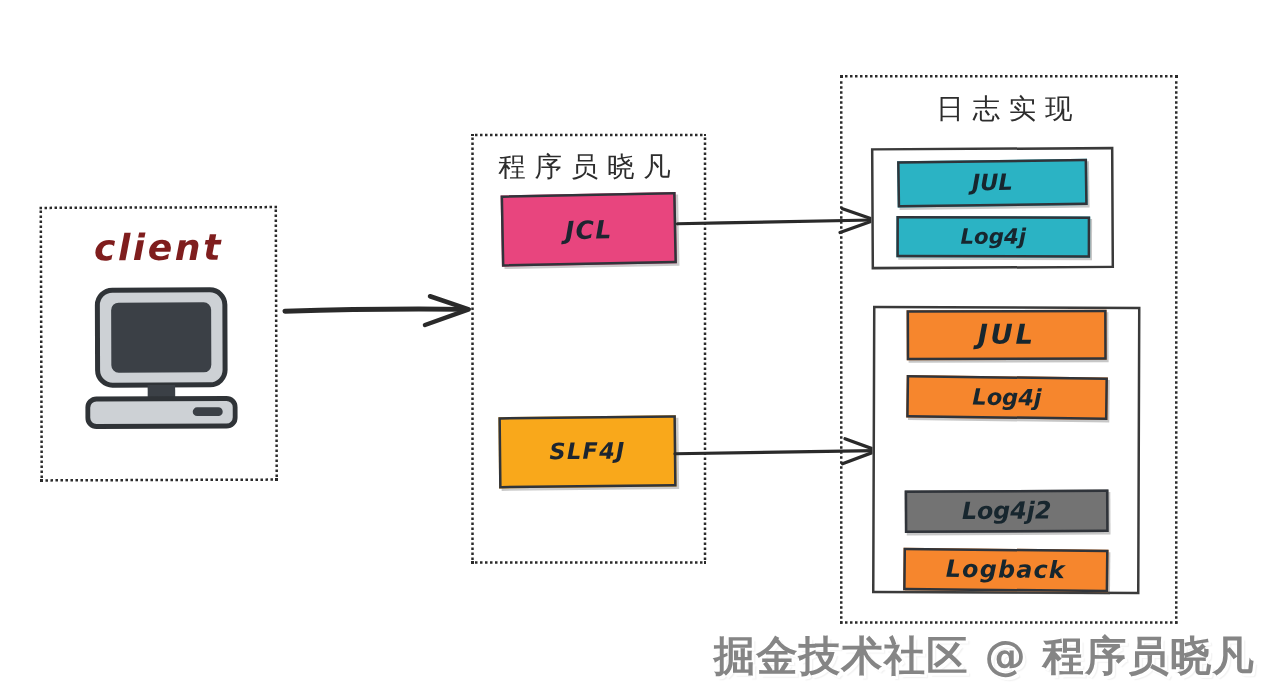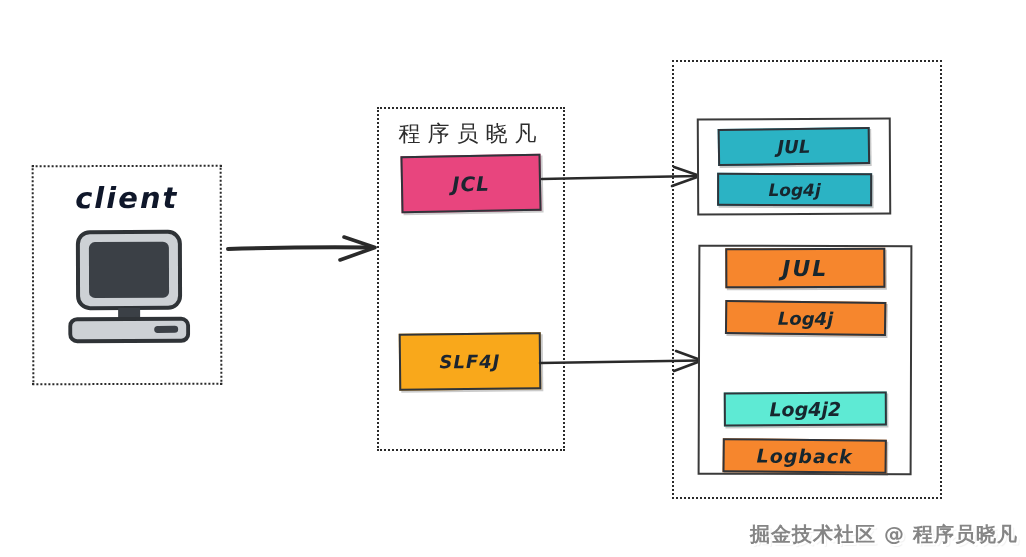--- a/index.html
+++ b/index.html
@@ -7,21 +7,21 @@
     position:relative;width:1026px;height:557px;background:#ffffff;overflow:hidden;
     font-family:"DejaVu Sans",sans-serif;color:#2b2b2b;
   }
   .dotted{
     position:absolute;border:2px dotted #2a2a2a;background:transparent;
   }
   
   .client-box{left:32px;top:165px;width:186px;height:216px;transform:rotate(-0.2deg);}
   .client-title{
     position:absolute;top:14px;left:0;width:100%;text-align:center;
-    font-size:29px;font-weight:bold;font-style:italic;letter-spacing:2px;color:#0f172a;
+    font-size:29px;font-weight:bold;font-style:italic;letter-spacing:2px;color:#7f1d1d;
   }
   .computer{position:absolute;left:34px;top:62px;width:122px;height:118px;}
   
   .facade-box{left:377px;top:107px;width:184px;height:340px;}
   .group-title{
     position:absolute;top:10px;left:0;width:100%;text-align:center;
     font-size:22px;letter-spacing:7px;color:#2d2d2d;font-weight:500;
   }
   .bar{
     position:absolute;border:2.5px solid #30343a;display:flex;align-items:center;justify-content:center;
@@ -50,22 +50,22 @@
   .org-3{width:159px;height:30px;font-size:19px;transform:rotate(-0.5deg);}
   .org-4{width:160px;height:30px;font-size:19px;transform:rotate(0.4deg);letter-spacing:1px;}
   
   .arrow{position:absolute;overflow:visible;}
   .arrow path, .arrow polyline{stroke:#2a2a2a;fill:none;stroke-linecap:round;stroke-linejoin:round;}
   .arrow-1{left:226px;top:234px;}
   .arrow-2{left:540px;top:164px;}
   .arrow-3{left:538px;top:346px;}
   
   .watermark{
-    position:absolute;right:8px;bottom:9px;
-    font-size:20px;font-weight:bold;color:#858585;
+    position:absolute;right:22px;bottom:9px;
+    font-size:33px;font-weight:bold;color:#858585;
     text-shadow:2px 2px 0 #ffffff,3px 3px 1px #f2f2f2;
     letter-spacing:1px;
   }
 </style>
 </head>
 <body>
 
 <div class="canvas">
 
   <div class="dotted client-box">
@@ -98,38 +98,39 @@
     <path d="M2,15 C55,14 110,12.5 158,12" stroke-width="2.6"></path>
     <polyline points="134,3 160,12 132,22" stroke-width="2.6"></polyline>
   </svg>
 
   <svg class="arrow arrow-3" width="168" height="30" viewBox="0 0 168 30">
     <path d="M2,17 C60,16 115,15 162,14.5" stroke-width="2.6"></path>
     <polyline points="138,5 164,14.5 136,25" stroke-width="2.6"></polyline>
   </svg>
 
   <div class="dotted impl-box">
+    <div class="group-title">日志实现</div>
 
     <div class="solid-box solid-top">
       <div class="impl-bar teal-1" style="background-color: rgb(43, 179, 196);">
         <span>JUL</span>
       </div>
       <div class="impl-bar teal-2" style="background-color: rgb(43, 179, 196);">
         <span>Log4j</span>
       </div>
     </div>
 
     <div class="solid-box solid-bottom">
       <div class="impl-bar org-1" style="background-color: rgb(246, 134, 45);">
         <span>JUL</span>
       </div>
       <div class="impl-bar org-2" style="background-color: rgb(246, 134, 45);">
         <span>Log4j</span>
       </div>
-      <div class="impl-bar org-3" style="background-color: #5eead4; margin-top: 44px;">
+      <div class="impl-bar org-3" style="background-color: #737373; margin-top: 44px;">
         <span>Log4j2</span>
       </div>
       <div class="impl-bar org-4" style="background-color: rgb(246, 134, 45);">
         <span>Logback</span>
       </div>
     </div>
   </div>
 
   <div class="watermark">掘金技术社区 @ 程序员晓凡</div>
 

